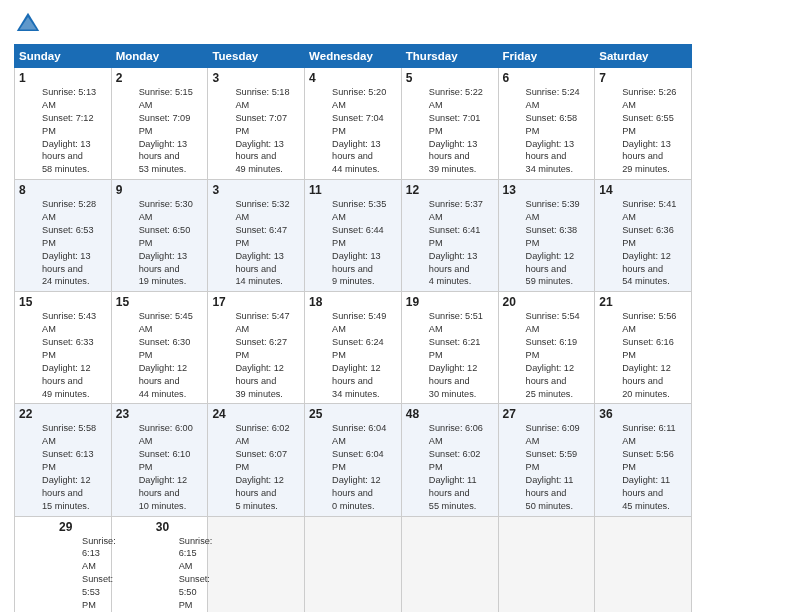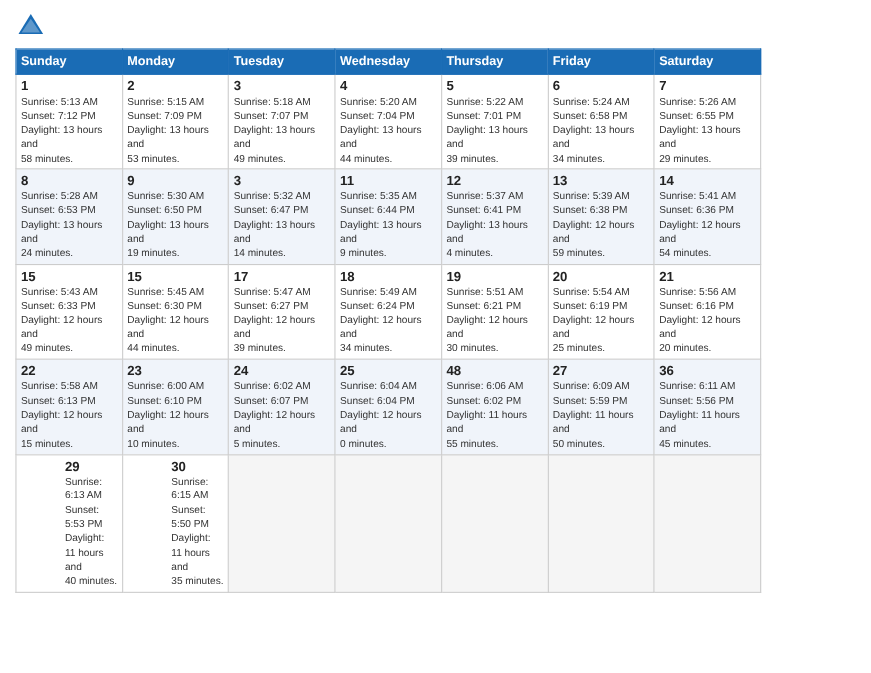--- a/index.html
+++ b/index.html
@@ -77,20 +77,21 @@
       font-size: 12px;
       font-weight: bold;
       color: #222;
       display: block;
       margin-bottom: 1px;
     }
     .day-info {
       font-size: 9.2px;
       color: #333;
       line-height: 1.4;
+      margin-left: 23px;
     }
     .empty {
       background: #f5f5f5 !important;
     }
     .last-row td {
       height: 70px;
       padding-left: 44px;
     }
   </style>
 </head>

